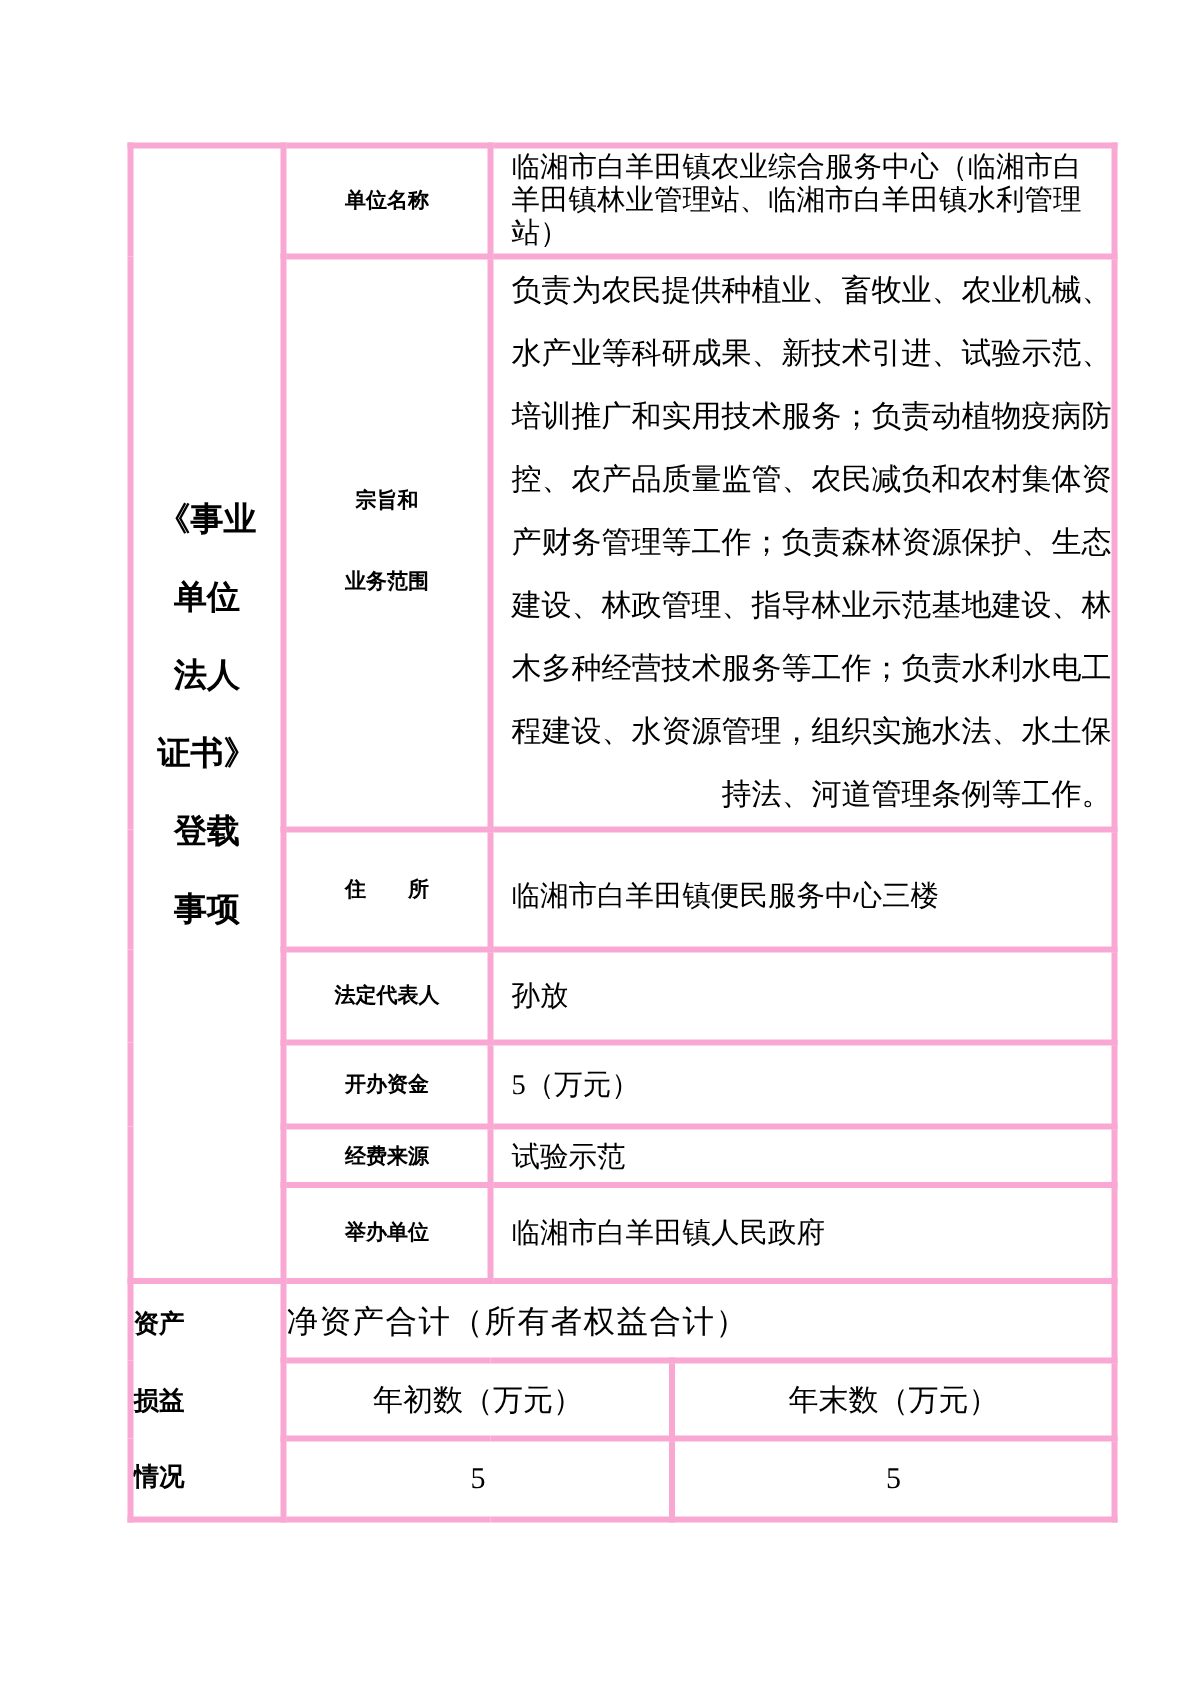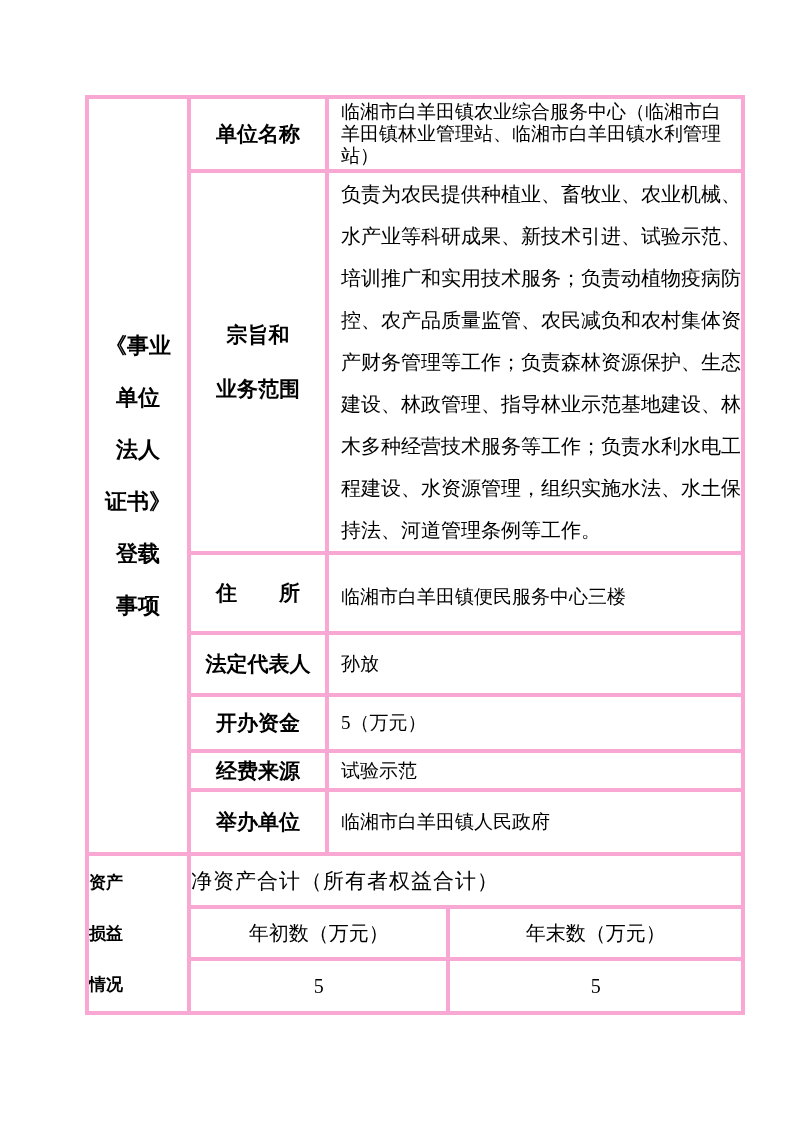--- a/index.html
+++ b/index.html
@@ -30,32 +30,33 @@
   td.cert-header {
     text-align: center;
     font-weight: bold;
     font-size: 22px;
   }
   td.cert-header .tl { line-height: 52px; }
   
   td.row-label {
     text-align: center;
     font-weight: bold;
-    font-size: 21px;
+    font-size: 14px;
   }
   td.row-label .tl { line-height: 54px; }
   
   td.value-cell {
     font-size: 19px;
     padding: 2px 10px 2px 12px;
   }
   td.unit-name-cell .tl { line-height: 22px; }
   td.mission-cell {
     font-size: 20px;
     padding: 0 0 0 12px;
+    text-align: right;
   }
   td.mission-cell .tl { line-height: 42px; white-space: nowrap; }
   td.top-value {
     vertical-align: top;
     padding-top: 9px;
   }
   
   td.assets-header {
     font-weight: bold;
     font-size: 17px;

